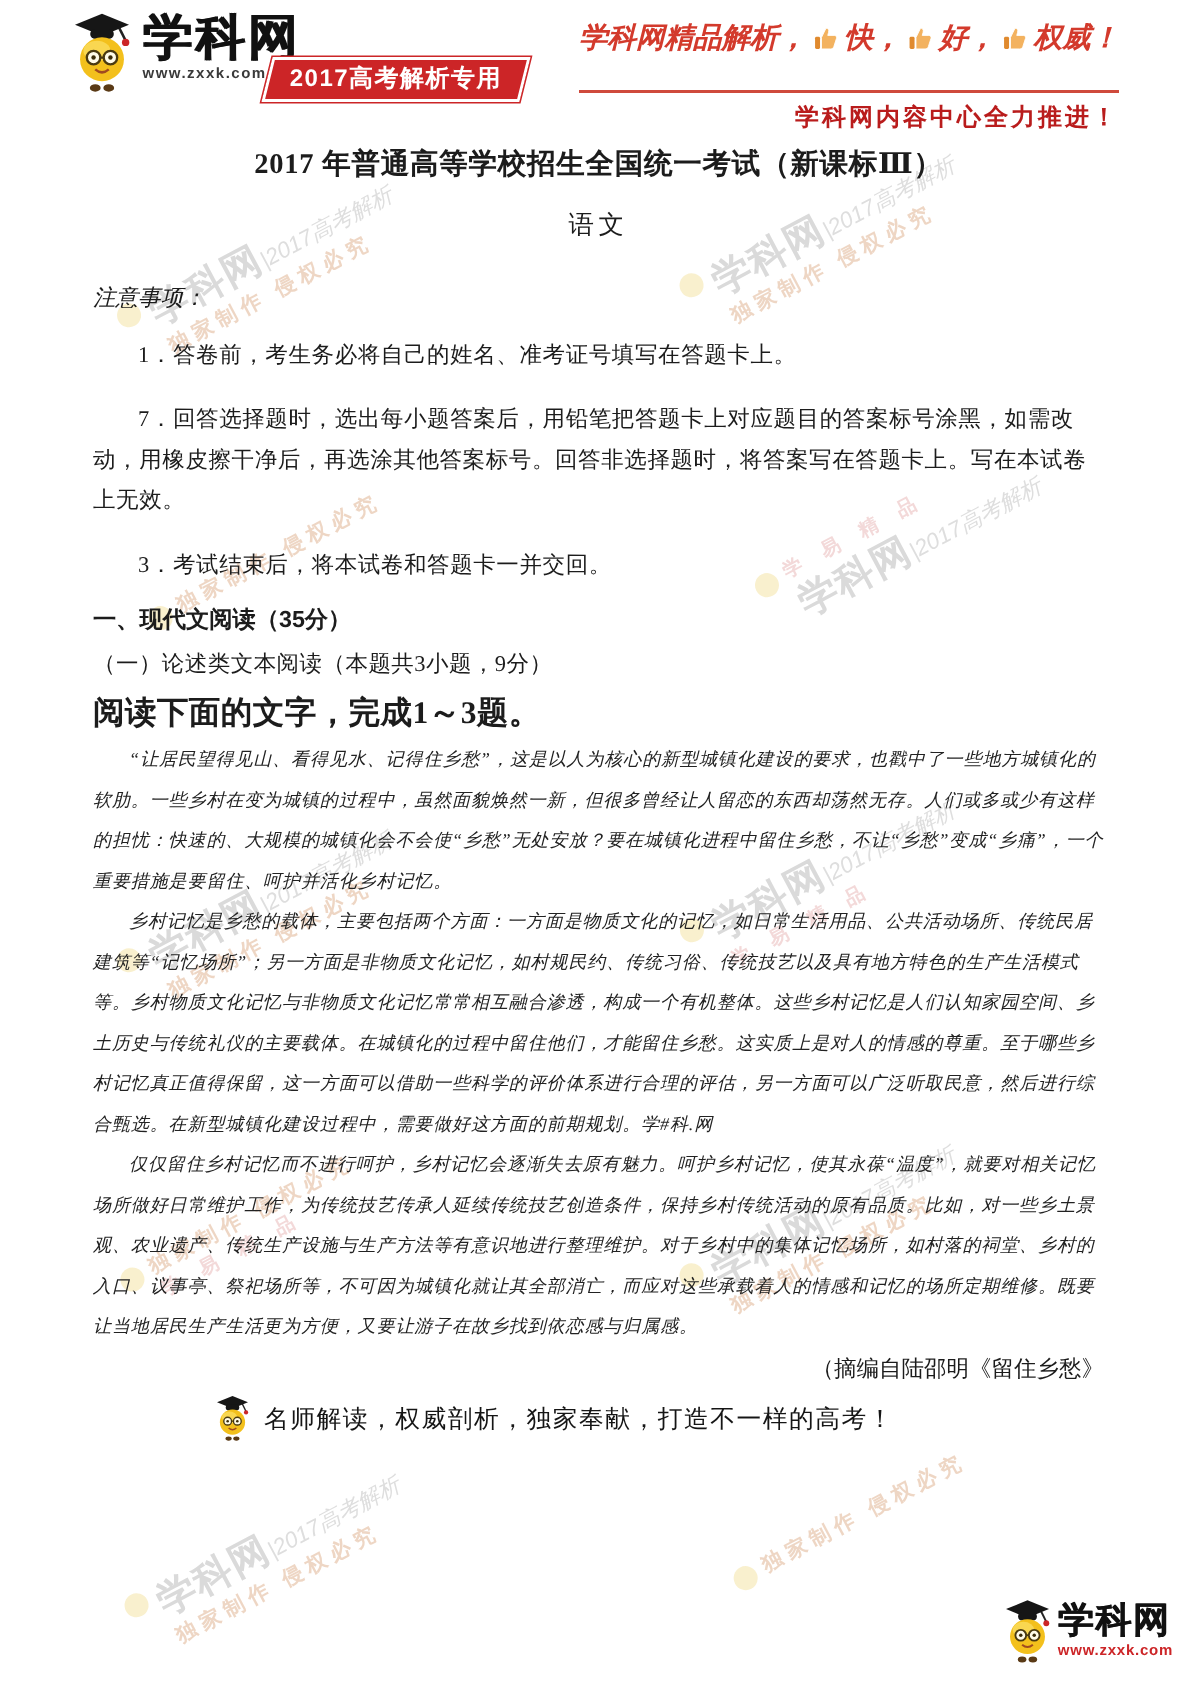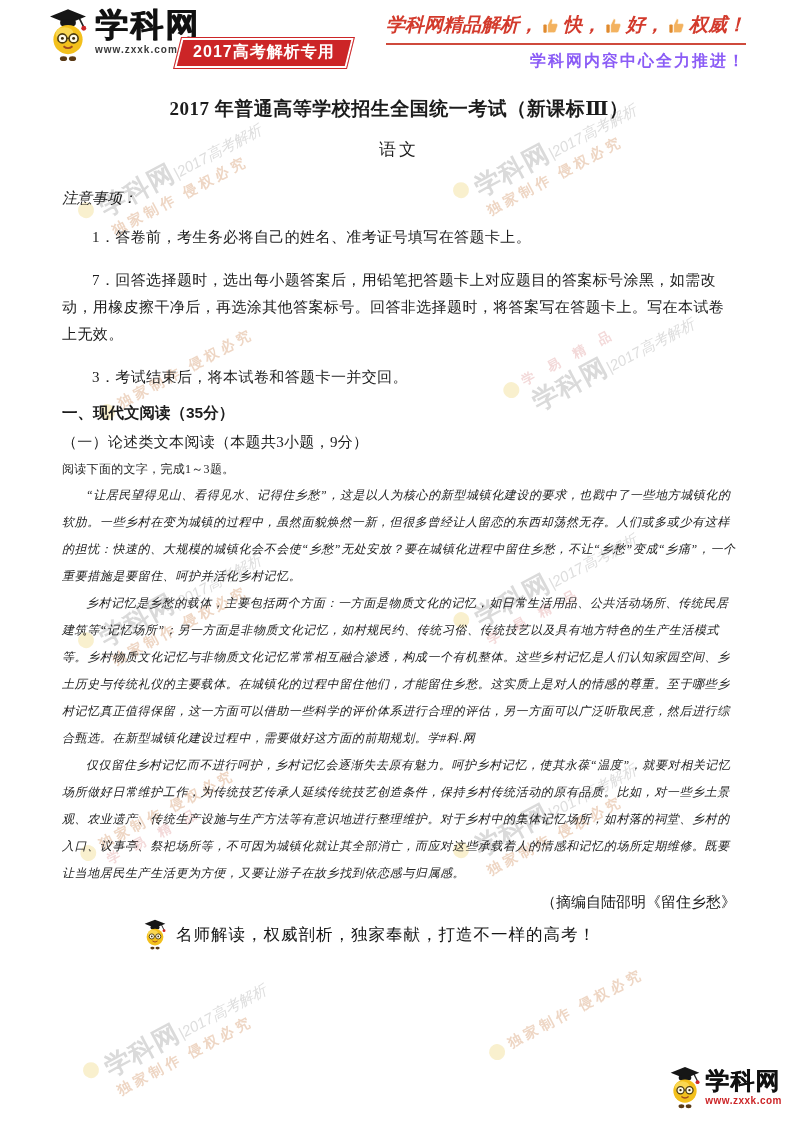--- a/index.html
+++ b/index.html
@@ -50,35 +50,35 @@
     transform:skewX(-14deg);
     padding:2px 13px 3px 13px;
     border:2px solid #fff; outline:1px solid #cc2527;
   }
   .banner span { display:inline-block; transform:skewX(14deg); font-family:"Liberation Sans",sans-serif; font-weight:bold; font-size:16px; letter-spacing:1px; }
   .slogan-block { position:absolute; right:48px; top:12px; text-align:right; }
   .slogan-main {
     display:flex; align-items:center; justify-content:flex-end; gap:2px;
     font-family:"Liberation Serif",serif; font-style:italic; font-weight:bold;
     font-size:19px; color:#d33a2c;
-    border-bottom:2px solid #cf4a3c; padding-bottom:5px;
+    border-bottom:2px solid #cf4a3c; padding-bottom:22px;
   }
   .thumb-icon { display:inline-block; width:19px; height:19px; margin:0 1px; }
-  .slogan-sub { margin-top:6px; font-family:"Liberation Sans",sans-serif; font-weight:bold; font-size:16px; color:#8b5cf6; letter-spacing:2px; }
+  .slogan-sub { margin-top:6px; font-family:"Liberation Sans",sans-serif; font-weight:bold; font-size:16px; color:#b91c1c; letter-spacing:2px; }
 
   
   .doc { position:absolute; left:62px; top:88px; width:674px; z-index:1; }
   .secrecy { font-size:13px; font-family:"Liberation Sans",sans-serif; color:#1c1c1c; }
   .paper-title { text-align:center; font-weight:bold; font-size:19px; margin-top:8px; letter-spacing:0.5px; }
   .paper-subject { text-align:center; font-size:17px; margin-top:16px; letter-spacing:3px; }
   .notice-heading { font-size:15px; margin-top:28px;font-style:italic; }
   .notice { font-size:15px; line-height:27px; text-indent:2em; margin-top:16px; letter-spacing:0.4px; }
   .section-heading { font-family:"Liberation Sans",sans-serif; font-weight:bold; font-size:15.5px; margin-top:12px; }
   .subsection-heading { font-size:15px; margin-top:9px; letter-spacing:0.3px; }
-  .reading-instruction { font-size:12px; margin-top:9px; letter-spacing:0.3px; }
+  .reading-instruction { font-size:21px; margin-top:9px; letter-spacing:0.3px;font-weight:bold; }
   .passage { margin-top:4px; }
   .passage p {
     font-size:12px; line-height:27px; text-indent:2em;
     letter-spacing:0.6px; font-style:italic; color:#222;
   }
   .attribution { text-align:right; font-size:15px; line-height:26px; margin-top:2px; }
   .footer-slogan-row { display:flex; align-items:center; justify-content:center; margin-top:4px; gap:8px; margin-left:-60px; }
   .footer-slogan { font-family:"Liberation Sans",sans-serif; font-size:16.5px; color:#151515; letter-spacing:1px; }
 
   

